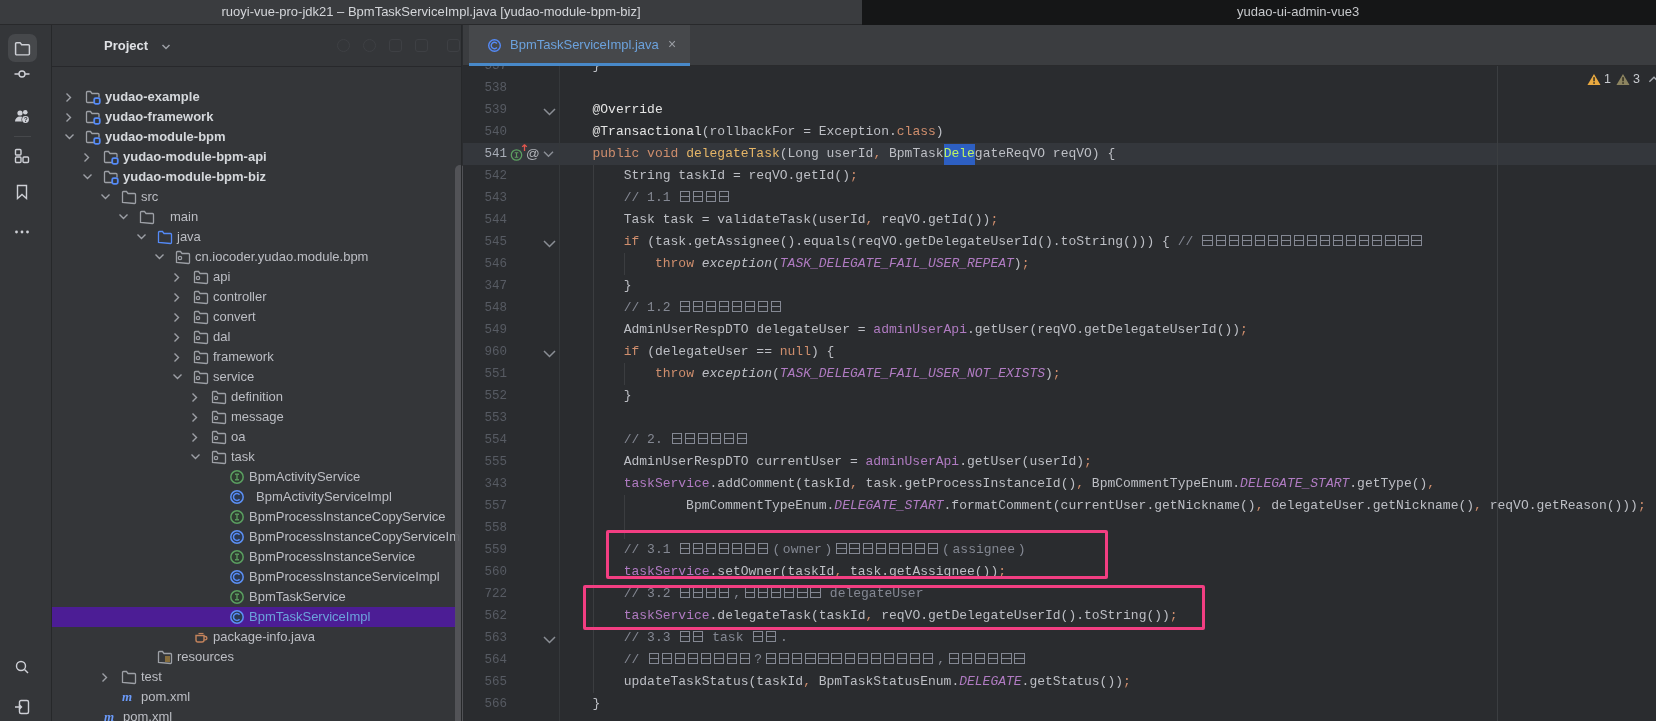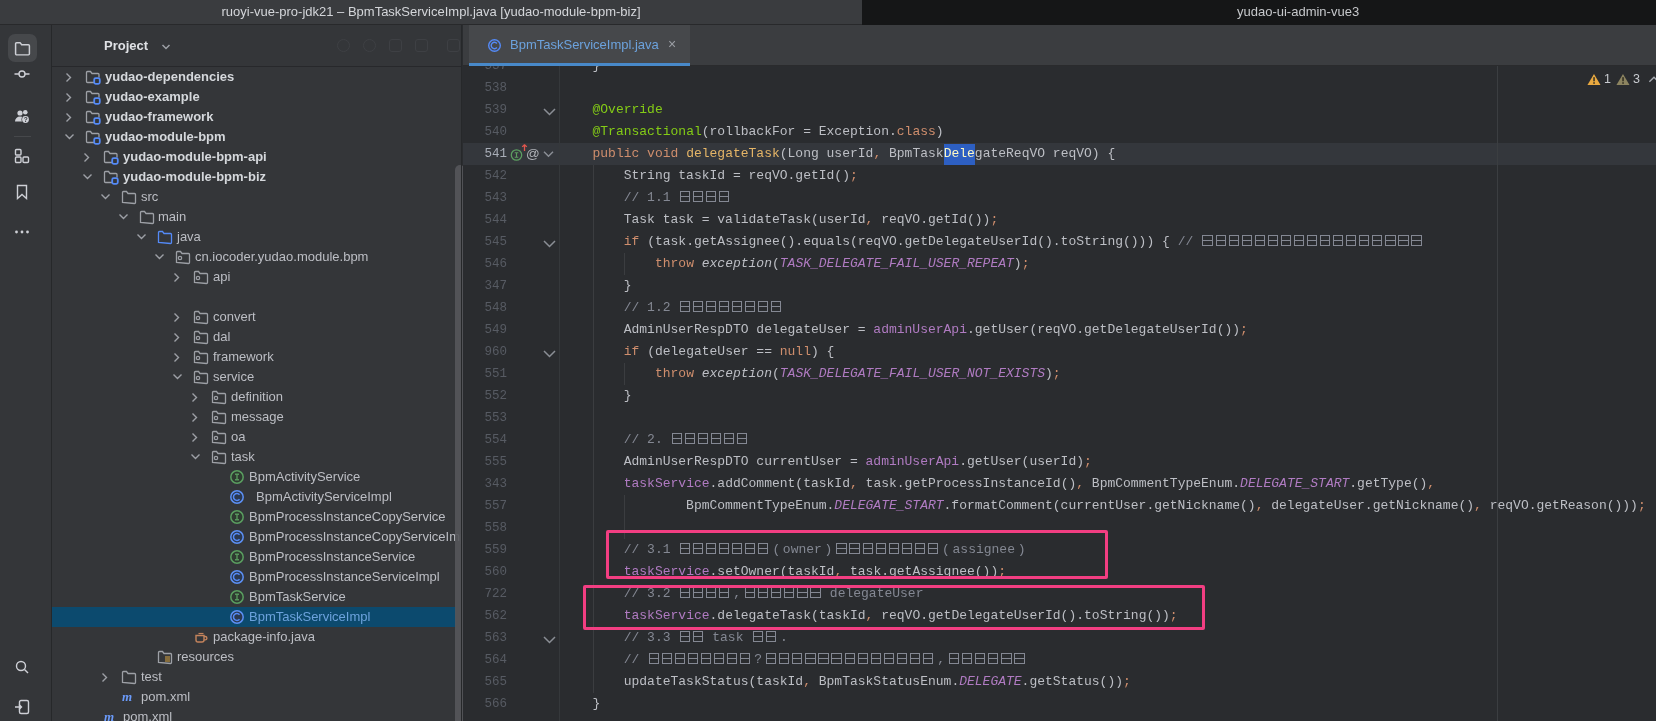--- a/index.html
+++ b/index.html
@@ -11,46 +11,46 @@
 #tab{position:absolute;left:6px;top:0;width:221px;height:41px;background:#46484B}
 #tabu{position:absolute;left:6px;top:37.5px;width:221px;height:3.5px;background:#4889C9}
 #tab .lbl{position:absolute;left:41px;top:12px;font-size:13px;color:#6CA2DD}
 #tab .cx{position:absolute;left:199px;top:11px;font-size:14px;color:#9B9EA4}
 #phead{left:52px;top:25px;width:410px;height:42px;background:#343639;border-bottom:1px solid #27282B}
 #phead .pt{position:absolute;left:52px;top:13px;font-size:13px;font-weight:bold;color:#DFE1E5}
 #stripe{left:0;top:25px;width:52px;height:696px;background:#343639;border-right:1px solid #26282A}
 #panel{left:52px;top:67px;width:410px;height:654px;background:#343639;overflow:hidden}
 #pborder{left:461px;top:25px;width:1px;height:696px;background:#26282A}
 .tr{position:absolute;left:0;width:410px;height:20px}
-.tr.rsel{background:#0c4a6e;left:0;width:404px}
+.tr.rsel{background:#4c1d95;left:0;width:404px}
 .tc{position:absolute}
 .ti{position:absolute;top:2px;width:16px;height:16px}
 .tl{position:absolute;top:2px;font-size:13px;color:#BCBEC4;white-space:nowrap}
 .tl.tb{font-weight:bold;color:#D5D8DC}
 .tl.blue{color:#6CA2DD}
 #sbthumb{left:455px;top:165px;width:10px;height:556px;background:#55575B;border-radius:5px 5px 0 0;opacity:.9}
 #editor{left:463px;top:66px;width:1193px;height:655px;background:#2A2C2F;overflow:hidden}
 #cline{position:absolute;left:0;top:77px;width:1193px;height:22px;background:#34373C}
 #gutsep{position:absolute;left:96px;top:0;width:1px;height:655px;background:#35383B}
 #wrapg{position:absolute;left:1034px;top:0;width:1px;height:655px;background:#3B3E41}
 .ig{position:absolute;width:1px;background:#3B3D40}
 .ln{position:absolute;left:0;width:44px;height:22px;line-height:22px;text-align:right;font-family:"Liberation Mono",monospace;font-size:12.5px;color:#575B63}
 .ln.on{color:#A9AEB8}
 .fold{position:absolute;left:80px;width:13px;height:9px}
 .fold svg,.ti svg,#stripe svg,.g5 svg{display:block}
 .cl{position:absolute;left:98.3px;height:22px;line-height:22px;white-space:pre;font-family:"Liberation Mono",monospace;font-size:13px;color:#BDBFC5;letter-spacing:0}
 .cl .k{color:#CF8E6D}
 .cl .m{color:#E5B567}
-.cl .a{color:#84cc16}
+.cl .a{color:#e5e5e5}
 .cl .c{color:#848893}
 .cl .f{color:#B07BC2}
 .cl .i{color:#B07BC2;font-style:italic}
 .cl .p{color:#CF8E6D}
 .cl .wi{font-style:italic}
-.cl .sel{background:#2D5FC2;color:#fef9c3}
+.cl .sel{background:#2D5FC2;color:#bef264}
 b.z{display:inline-block;width:10.2px;height:11.5px;border:1.1px solid;margin:0 1.45px;vertical-align:-1px;font-weight:normal;background:linear-gradient(currentcolor,currentcolor) 0 60%/100% 1.2px no-repeat}
 b.fw{display:inline-block;width:13.1px;font-weight:normal;font-style:normal;text-align:center}
 #selbox{position:absolute}
 .pink{position:absolute;border:3.5px solid #F23E82;border-radius:2px}
 #inspw{position:absolute;left:1124px;top:6px;width:80px;height:18px;font-size:12.5px;color:#C8CBD0;white-space:nowrap}
 #inspw i svg{display:block}
 </style></head><body>
 <div id="root">
 <div class="abs" id="titleL">ruoyi-vue-pro-jdk21 – BpmTaskServiceImpl.java [yudao-module-bpm-biz]</div>
 <div class="abs" id="titleR">
@@ -117,90 +117,78 @@
       </div>
       <div style="position:absolute;left:14px;top:674px;width:16px;height:16px">
         <svg width="16" height="16" viewBox="0 0 16 16">
           <rect x="5.5" y="1.5" width="9" height="13" rx="1.5" fill="none" stroke="#CED0D6" stroke-width="1.4"></rect>
           <path d="M1 8 h6 M5 5.5 L7.5 8 L5 10.5" fill="none" stroke="#CED0D6" stroke-width="1.4"></path>
         </svg>
       </div>
       <div style="position:absolute;left:14px;top:111px;width:17px;height:1px;background:#46484B"></div>
     </div>
 <div class="abs" id="panel">
-      <div class="tr" style="top:0px">
+      <div class="tr" style="top:20px">
         <svg class="tc" style="left:12px;top:5px" width="11" height="11" viewBox="0 0 11 11">
           <polyline points="2.5,1.5 6.5,5.5 2.5,9.5" fill="none" stroke="#9DA0A6" stroke-width="1.4"></polyline>
         </svg>
         <i class="ti" style="left:33px">
           <svg width="16" height="16" viewBox="0 0 16 16">
             <path d="M1.5 4.5 v8 a1 1 0 0 0 1 1 h7 M1.5 4.5 v-1 a1 1 0 0 1 1-1 h3 l1.5 2 h6 a1 1 0 0 1 1 1 v3" fill="none" stroke="#9DA0A6" stroke-width="1.3"></path>
             <rect x="9.2" y="9.2" width="5.6" height="5.6" rx="1.5" fill="none" stroke="#548AF7" stroke-width="1.8"></rect>
           </svg>
         </i>
-        <span class="tl tb" style="left:53px">yudao-dependencies</span>
-      </div>
-      <div class="tr" style="top:20px">
+        <span class="tl tb" style="left:53px">yudao-example</span>
+      </div>
+      <div class="tr" style="top:40px">
         <svg class="tc" style="left:12px;top:5px" width="11" height="11" viewBox="0 0 11 11">
           <polyline points="2.5,1.5 6.5,5.5 2.5,9.5" fill="none" stroke="#9DA0A6" stroke-width="1.4"></polyline>
         </svg>
         <i class="ti" style="left:33px">
           <svg width="16" height="16" viewBox="0 0 16 16">
             <path d="M1.5 4.5 v8 a1 1 0 0 0 1 1 h7 M1.5 4.5 v-1 a1 1 0 0 1 1-1 h3 l1.5 2 h6 a1 1 0 0 1 1 1 v3" fill="none" stroke="#9DA0A6" stroke-width="1.3"></path>
             <rect x="9.2" y="9.2" width="5.6" height="5.6" rx="1.5" fill="none" stroke="#548AF7" stroke-width="1.8"></rect>
           </svg>
         </i>
-        <span class="tl tb" style="left:53px">yudao-example</span>
-      </div>
-      <div class="tr" style="top:40px">
+        <span class="tl tb" style="left:53px">yudao-framework</span>
+      </div>
+      <div class="tr" style="top:60px">
         <svg class="tc" style="left:12px;top:5px" width="11" height="11" viewBox="0 0 11 11">
-          <polyline points="2.5,1.5 6.5,5.5 2.5,9.5" fill="none" stroke="#9DA0A6" stroke-width="1.4"></polyline>
+          <polyline points="1.5,2.5 5.5,6.5 9.5,2.5" fill="none" stroke="#9DA0A6" stroke-width="1.4"></polyline>
         </svg>
         <i class="ti" style="left:33px">
           <svg width="16" height="16" viewBox="0 0 16 16">
             <path d="M1.5 4.5 v8 a1 1 0 0 0 1 1 h7 M1.5 4.5 v-1 a1 1 0 0 1 1-1 h3 l1.5 2 h6 a1 1 0 0 1 1 1 v3" fill="none" stroke="#9DA0A6" stroke-width="1.3"></path>
             <rect x="9.2" y="9.2" width="5.6" height="5.6" rx="1.5" fill="none" stroke="#548AF7" stroke-width="1.8"></rect>
           </svg>
         </i>
-        <span class="tl tb" style="left:53px">yudao-framework</span>
-      </div>
-      <div class="tr" style="top:60px">
-        <svg class="tc" style="left:12px;top:5px" width="11" height="11" viewBox="0 0 11 11">
-          <polyline points="1.5,2.5 5.5,6.5 9.5,2.5" fill="none" stroke="#9DA0A6" stroke-width="1.4"></polyline>
-        </svg>
-        <i class="ti" style="left:33px">
+        <span class="tl tb" style="left:53px">yudao-module-bpm</span>
+      </div>
+      <div class="tr" style="top:80px">
+        <svg class="tc" style="left:30px;top:5px" width="11" height="11" viewBox="0 0 11 11">
+          <polyline points="2.5,1.5 6.5,5.5 2.5,9.5" fill="none" stroke="#9DA0A6" stroke-width="1.4"></polyline>
+        </svg>
+        <i class="ti" style="left:51px">
           <svg width="16" height="16" viewBox="0 0 16 16">
             <path d="M1.5 4.5 v8 a1 1 0 0 0 1 1 h7 M1.5 4.5 v-1 a1 1 0 0 1 1-1 h3 l1.5 2 h6 a1 1 0 0 1 1 1 v3" fill="none" stroke="#9DA0A6" stroke-width="1.3"></path>
             <rect x="9.2" y="9.2" width="5.6" height="5.6" rx="1.5" fill="none" stroke="#548AF7" stroke-width="1.8"></rect>
           </svg>
         </i>
-        <span class="tl tb" style="left:53px">yudao-module-bpm</span>
-      </div>
-      <div class="tr" style="top:80px">
+        <span class="tl tb" style="left:71px">yudao-module-bpm-api</span>
+      </div>
+      <div class="tr" style="top:100px">
         <svg class="tc" style="left:30px;top:5px" width="11" height="11" viewBox="0 0 11 11">
-          <polyline points="2.5,1.5 6.5,5.5 2.5,9.5" fill="none" stroke="#9DA0A6" stroke-width="1.4"></polyline>
+          <polyline points="1.5,2.5 5.5,6.5 9.5,2.5" fill="none" stroke="#9DA0A6" stroke-width="1.4"></polyline>
         </svg>
         <i class="ti" style="left:51px">
           <svg width="16" height="16" viewBox="0 0 16 16">
             <path d="M1.5 4.5 v8 a1 1 0 0 0 1 1 h7 M1.5 4.5 v-1 a1 1 0 0 1 1-1 h3 l1.5 2 h6 a1 1 0 0 1 1 1 v3" fill="none" stroke="#9DA0A6" stroke-width="1.3"></path>
             <rect x="9.2" y="9.2" width="5.6" height="5.6" rx="1.5" fill="none" stroke="#548AF7" stroke-width="1.8"></rect>
           </svg>
         </i>
-        <span class="tl tb" style="left:71px">yudao-module-bpm-api</span>
-      </div>
-      <div class="tr" style="top:100px">
-        <svg class="tc" style="left:30px;top:5px" width="11" height="11" viewBox="0 0 11 11">
-          <polyline points="1.5,2.5 5.5,6.5 9.5,2.5" fill="none" stroke="#9DA0A6" stroke-width="1.4"></polyline>
-        </svg>
-        <i class="ti" style="left:51px">
-          <svg width="16" height="16" viewBox="0 0 16 16">
-            <path d="M1.5 4.5 v8 a1 1 0 0 0 1 1 h7 M1.5 4.5 v-1 a1 1 0 0 1 1-1 h3 l1.5 2 h6 a1 1 0 0 1 1 1 v3" fill="none" stroke="#9DA0A6" stroke-width="1.3"></path>
-            <rect x="9.2" y="9.2" width="5.6" height="5.6" rx="1.5" fill="none" stroke="#548AF7" stroke-width="1.8"></rect>
-          </svg>
-        </i>
         <span class="tl tb" style="left:71px">yudao-module-bpm-biz</span>
       </div>
       <div class="tr" style="top:120px">
         <svg class="tc" style="left:48px;top:5px" width="11" height="11" viewBox="0 0 11 11">
           <polyline points="1.5,2.5 5.5,6.5 9.5,2.5" fill="none" stroke="#9DA0A6" stroke-width="1.4"></polyline>
         </svg>
         <i class="ti" style="left:69px">
           <svg width="16" height="16" viewBox="0 0 16 16">
             <path d="M1.5 13.5 v-10 a1 1 0 0 1 1-1 h3 l1.5 2 h6.5 a1 1 0 0 1 1 1 v8 a1 1 0 0 1 -1 1 z" fill="none" stroke="#9DA0A6" stroke-width="1.3"></path>
           </svg>
@@ -209,21 +197,21 @@
       </div>
       <div class="tr" style="top:140px">
         <svg class="tc" style="left:66px;top:5px" width="11" height="11" viewBox="0 0 11 11">
           <polyline points="1.5,2.5 5.5,6.5 9.5,2.5" fill="none" stroke="#9DA0A6" stroke-width="1.4"></polyline>
         </svg>
         <i class="ti" style="left:87px">
           <svg width="16" height="16" viewBox="0 0 16 16">
             <path d="M1.5 13.5 v-10 a1 1 0 0 1 1-1 h3 l1.5 2 h6.5 a1 1 0 0 1 1 1 v8 a1 1 0 0 1 -1 1 z" fill="none" stroke="#9DA0A6" stroke-width="1.3"></path>
           </svg>
         </i>
-        <span class="tl" style="left:106px">main</span>
+        <span class="tl" style="left:118px">main</span>
       </div>
       <div class="tr" style="top:160px">
         <svg class="tc" style="left:84px;top:5px" width="11" height="11" viewBox="0 0 11 11">
           <polyline points="1.5,2.5 5.5,6.5 9.5,2.5" fill="none" stroke="#9DA0A6" stroke-width="1.4"></polyline>
         </svg>
         <i class="ti" style="left:105px">
           <svg width="16" height="16" viewBox="0 0 16 16">
             <path d="M1.5 13.5 v-10 a1 1 0 0 1 1-1 h3 l1.5 2 h6.5 a1 1 0 0 1 1 1 v8 a1 1 0 0 1 -1 1 z" fill="none" stroke="#548AF7" stroke-width="1.3"></path>
           </svg>
         </i>
@@ -245,20 +233,32 @@
         <svg class="tc" style="left:102px;top:5px" width="11" height="11" viewBox="0 0 11 11">
           <polyline points="1.5,2.5 5.5,6.5 9.5,2.5" fill="none" stroke="#9DA0A6" stroke-width="1.4"></polyline>
         </svg>
         <i class="ti" style="left:123px">
           <svg width="16" height="16" viewBox="0 0 16 16">
             <path d="M1.5 13.5 v-10 a1 1 0 0 1 1-1 h3 l1.5 2 h6.5 a1 1 0 0 1 1 1 v8 a1 1 0 0 1 -1 1 z" fill="none" stroke="#9DA0A6" stroke-width="1.3"></path>
             <circle cx="5" cy="9" r="1.7" fill="none" stroke="#9DA0A6" stroke-width="1.2"></circle>
           </svg>
         </i>
         <span class="tl" style="left:143px">cn.iocoder.yudao.module.bpm</span>
+      </div>
+      <div class="tr" style="top:220px">
+        <svg class="tc" style="left:120px;top:5px" width="11" height="11" viewBox="0 0 11 11">
+          <polyline points="2.5,1.5 6.5,5.5 2.5,9.5" fill="none" stroke="#9DA0A6" stroke-width="1.4"></polyline>
+        </svg>
+        <i class="ti" style="left:141px">
+          <svg width="16" height="16" viewBox="0 0 16 16">
+            <path d="M1.5 13.5 v-10 a1 1 0 0 1 1-1 h3 l1.5 2 h6.5 a1 1 0 0 1 1 1 v8 a1 1 0 0 1 -1 1 z" fill="none" stroke="#9DA0A6" stroke-width="1.3"></path>
+            <circle cx="5" cy="9" r="1.7" fill="none" stroke="#9DA0A6" stroke-width="1.2"></circle>
+          </svg>
+        </i>
+        <span class="tl" style="left:161px">controller</span>
       </div>
       <div class="tr" style="top:240px">
         <svg class="tc" style="left:120px;top:5px" width="11" height="11" viewBox="0 0 11 11">
           <polyline points="2.5,1.5 6.5,5.5 2.5,9.5" fill="none" stroke="#9DA0A6" stroke-width="1.4"></polyline>
         </svg>
         <i class="ti" style="left:141px">
           <svg width="16" height="16" viewBox="0 0 16 16">
             <path d="M1.5 13.5 v-10 a1 1 0 0 1 1-1 h3 l1.5 2 h6.5 a1 1 0 0 1 1 1 v8 a1 1 0 0 1 -1 1 z" fill="none" stroke="#9DA0A6" stroke-width="1.3"></path>
             <circle cx="5" cy="9" r="1.7" fill="none" stroke="#9DA0A6" stroke-width="1.2"></circle>
           </svg>

